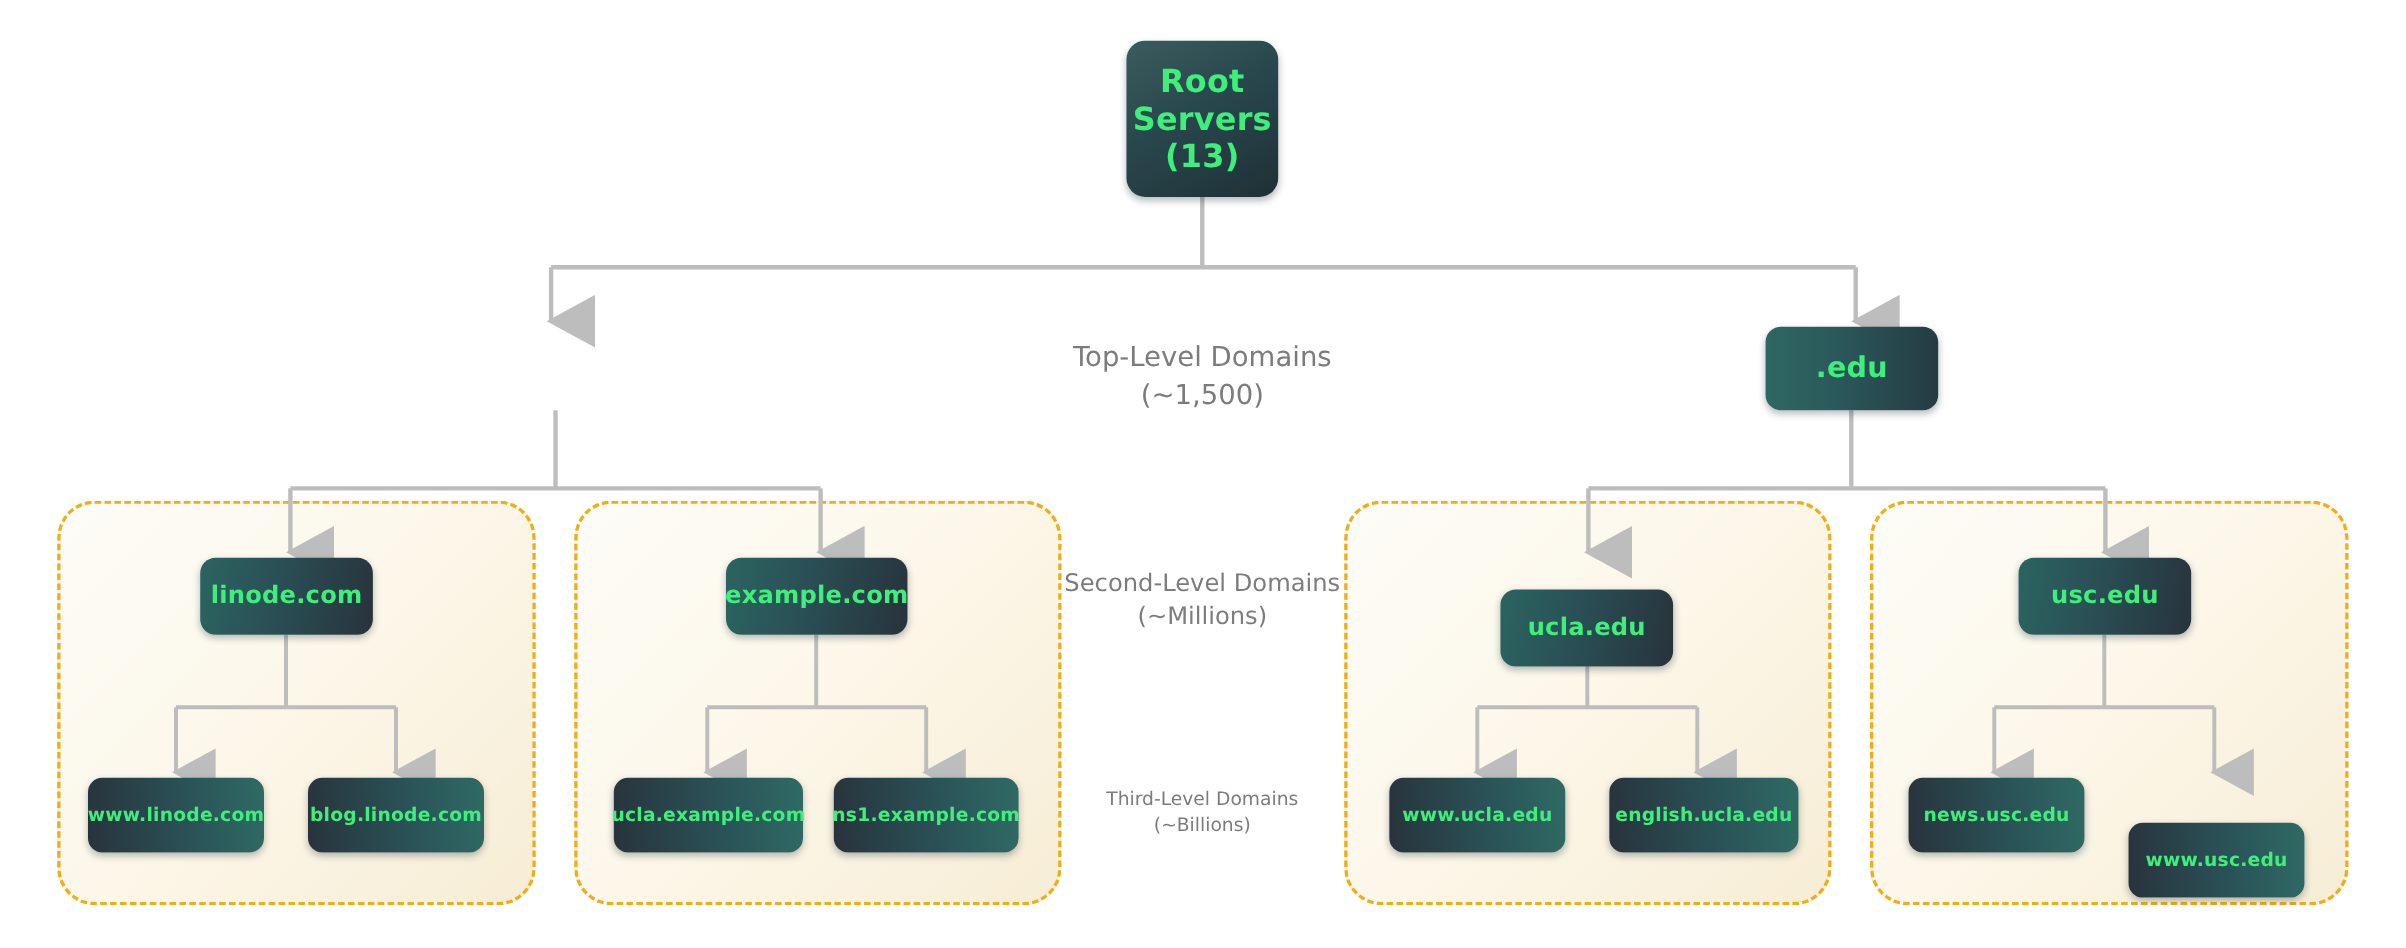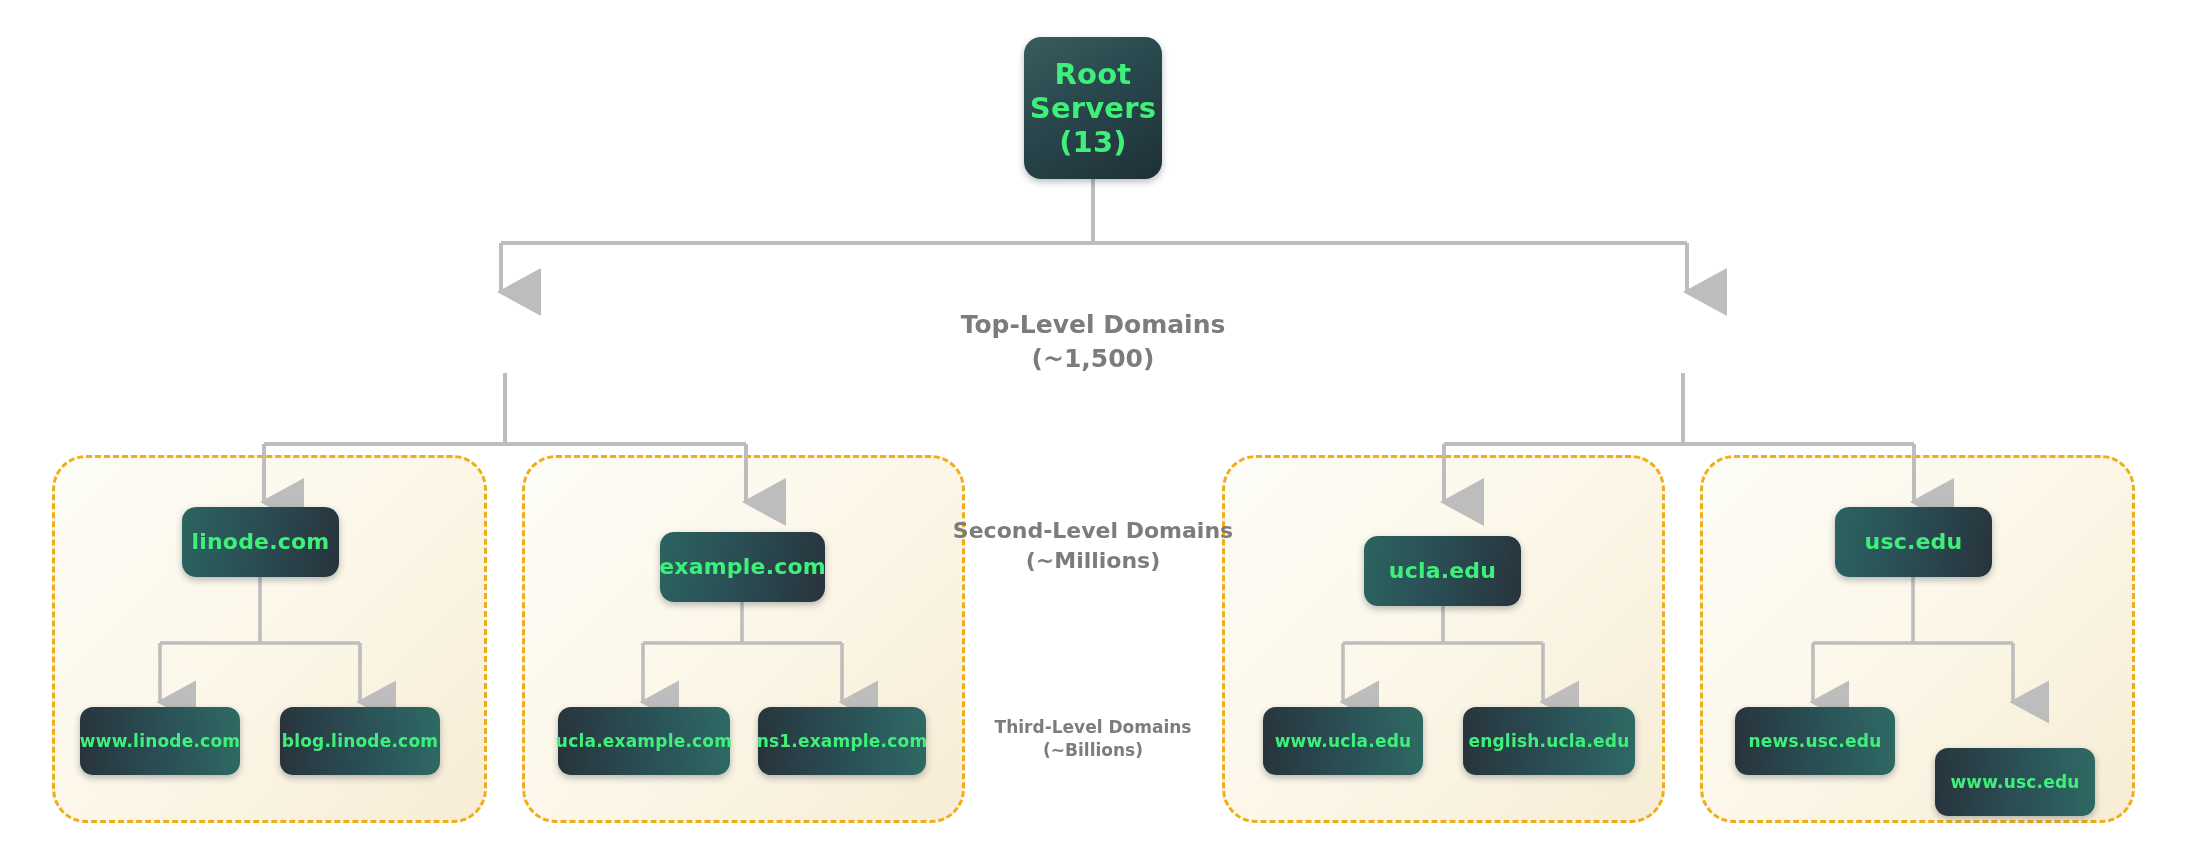--- a/index.html
+++ b/index.html
@@ -69,21 +69,21 @@
     background: linear-gradient(265deg, #2f6a64 0%, #2a5358 42%, #28333c 100%);
     font-size: 17px;
     border-radius: 13px;
   }
 
   
   .tier-label {
     position: absolute;
     text-align: center;
     color: #7c7c7c;
-    font-weight: bold;
+    font-weight: normal;
     line-height: 1.35;
     white-space: pre-line;
   }
   .tier-label.tl  { font-size: 25px; }
   .tier-label.sl  { font-size: 22px; }
   .tier-label.thl { font-size: 17px; }
 </style>
 </head>
 <body>
 
@@ -139,23 +139,24 @@
       <path d="M 1913 577 L 1913 643"></path>
       <path d="M 1813 643 L 2013 643"></path>
       <path d="M 1813 643 L 1813 702" marker-end="url(#arrow)"></path>
       <path d="M 2013 643 L 2013 702" marker-end="url(#arrow)"></path>
     </g>
   </svg>
 
   <div class="node lvl-root" style="left:1024px; top:37px; width:138px; height:142px;">Root Servers
 (13)</div>
 
+  <div class="node lvl-tld" style="left:1605px; top:297px; width:157px; height:76px;">.edu</div>
 
   <div class="node lvl-second" style="left:182px; top:507px; width:157px; height:70px;">linode.com</div>
-  <div class="node lvl-second" style="left:660px; top:532px; width:165px; height:70px;">example.com</div>
+  <div class="node lvl-second" style="left:660px; top:507px; width:165px; height:70px;">example.com</div>
   <div class="node lvl-second" style="left:1364px; top:536px; width:157px; height:70px;">ucla.edu</div>
   <div class="node lvl-second" style="left:1835px; top:507px; width:157px; height:70px;">usc.edu</div>
 
   <div class="node lvl-third" style="left:80px; top:707px; width:160px; height:68px;">www.linode.com</div>
   <div class="node lvl-third" style="left:280px; top:707px; width:160px; height:68px;">blog.linode.com</div>
 
   <div class="node lvl-third" style="left:558px; top:707px; width:172px; height:68px;">ucla.example.com</div>
   <div class="node lvl-third" style="left:758px; top:707px; width:168px; height:68px;">ns1.example.com</div>
 
   <div class="node lvl-third" style="left:1263px; top:707px; width:160px; height:68px;">www.ucla.edu</div>

